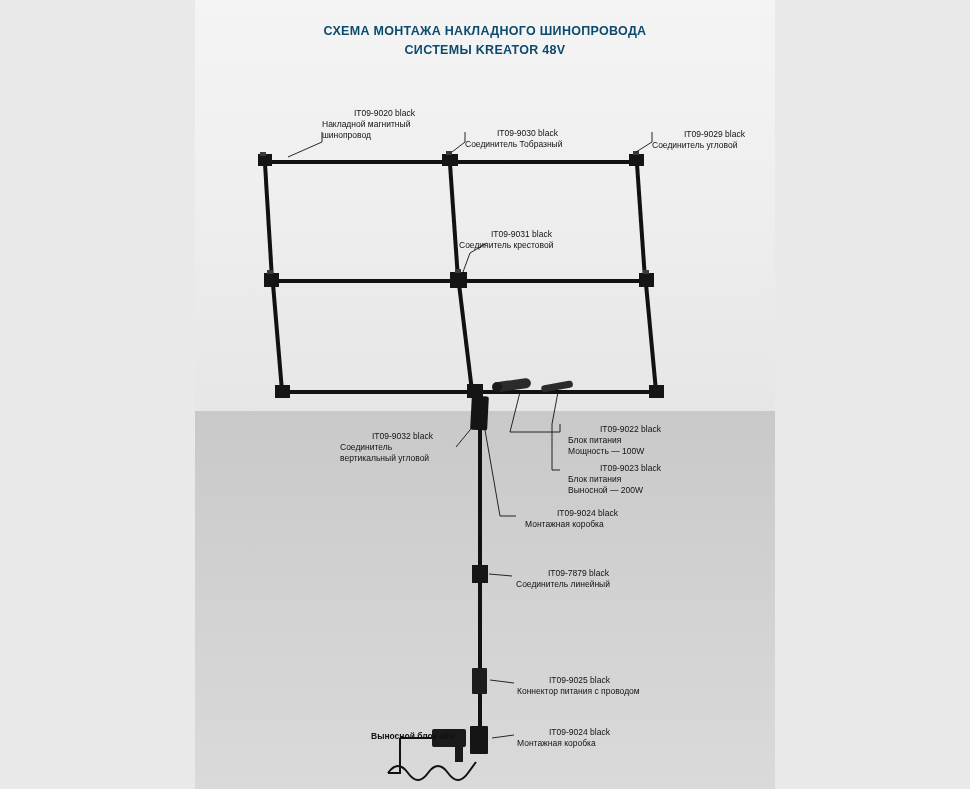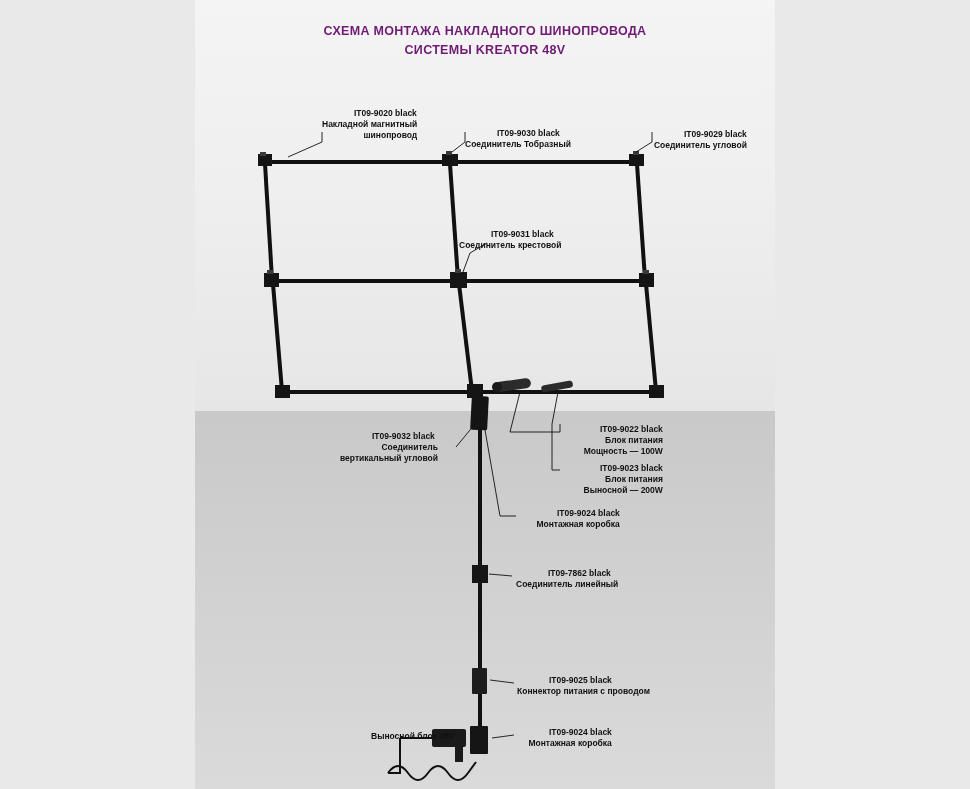--- a/index.html
+++ b/index.html
@@ -34,47 +34,46 @@
     background: linear-gradient(180deg, #c9c9c9 0%, #d0d0d0 40%, #dadada 100%);
   }
   .title {
     position: absolute;
     top: 22px;
     left: 195px;
     width: 580px;
     text-align: center;
     font-size: 12.5px;
     font-weight: bold;
-    color: #701a75;
+    color: #0c4a6e;
     letter-spacing: 0.3px;
     line-height: 19px;
   }
   svg.layer {
     position: absolute;
     top: 0;
     left: 0;
     width: 970px;
     height: 789px;
   }
   .lbl {
     position: absolute;
     font-size: 8.5px;
     line-height: 11px;
     color: #111;
     white-space: nowrap;
   }
   .lbl .code {
-    font-weight: bold;
+    font-weight: normal;
     display: block;
     padding-left: 32px;
   }
   .lbl .desc {
     display: block;
-    font-weight: bold;
-    text-align: right;
+    font-weight: normal;
   }
 </style>
 </head>
 <body>
 
 <div id="stage">
 
   <div class="panel panel-top"></div>
   <div class="panel panel-bottom"></div>
 
@@ -232,21 +231,21 @@
     <span class="desc">Соединитель</span>
     <span class="desc">вертикальный угловой</span>
   </div>
 
   <div class="lbl" style="top:508px; left:525px;">
     <span class="code">IT09-9024 black</span>
     <span class="desc">Монтажная коробка</span>
   </div>
 
   <div class="lbl" style="top:568px; left:516px;">
-    <span class="code">IT09-7862 black</span>
+    <span class="code">IT09-7879 black</span>
     <span class="desc">Соединитель линейный</span>
   </div>
 
   <div class="lbl" style="top:675px; left:517px;">
     <span class="code">IT09-9025 black</span>
     <span class="desc">Коннектор питания с проводом</span>
   </div>
 
   <div class="lbl" style="top:727px; left:517px;">
     <span class="code">IT09-9024 black</span>

